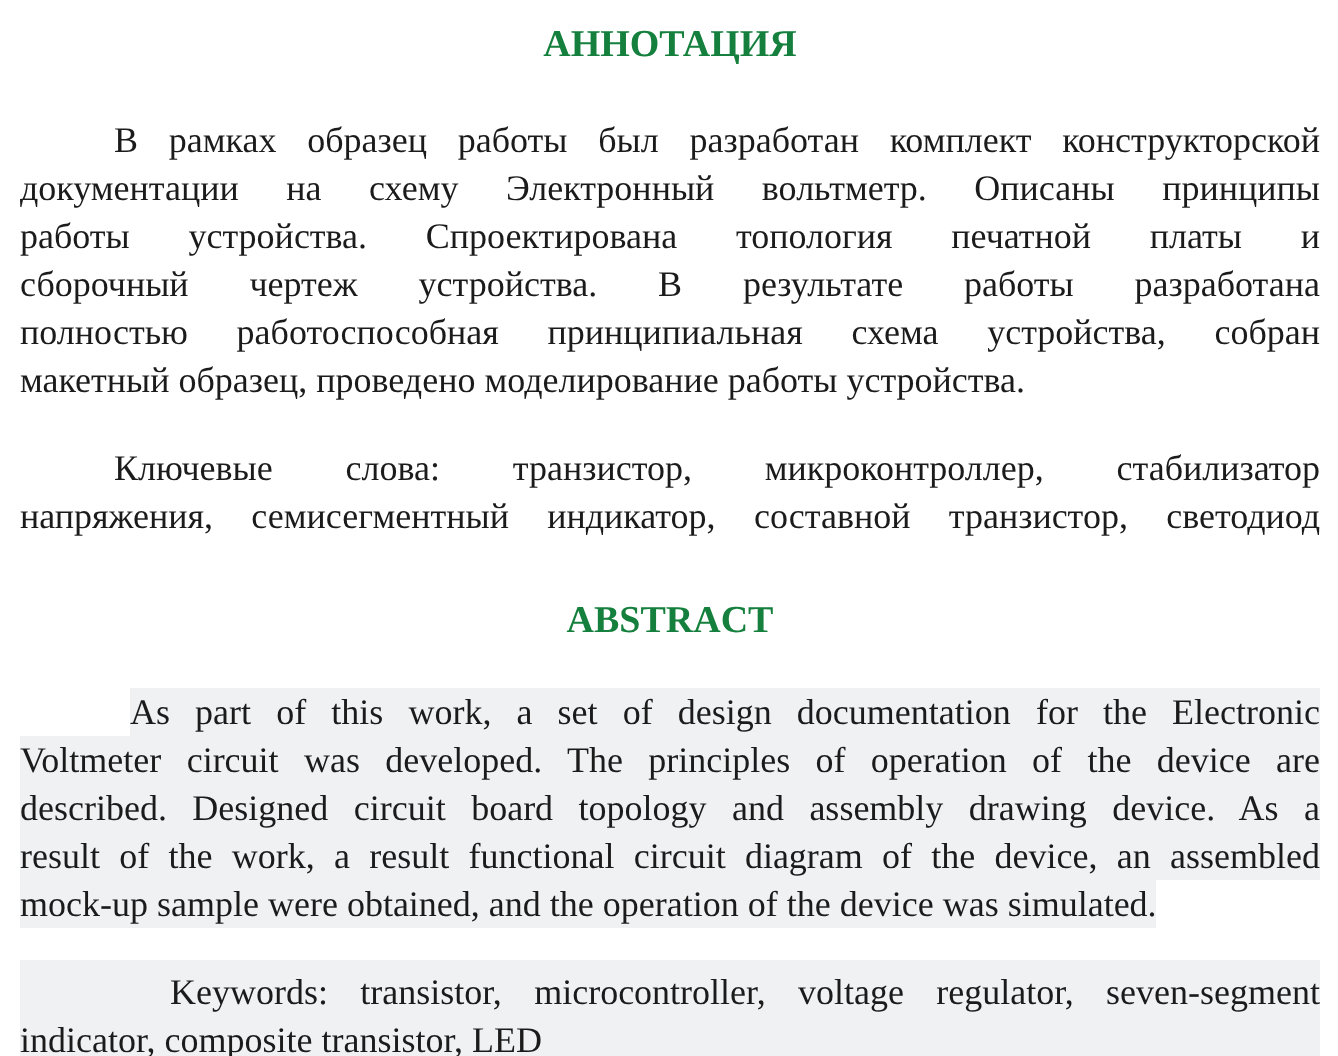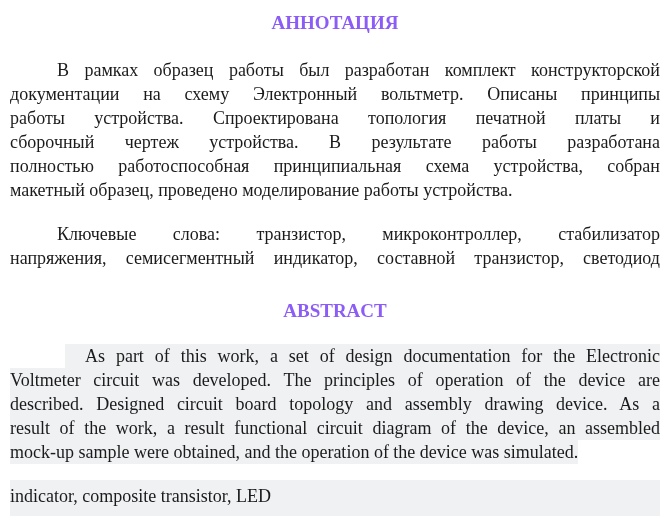--- a/index.html
+++ b/index.html
@@ -14,21 +14,21 @@
     box-sizing:border-box;
     width:669px;height:528px;
     padding:0 9px 0 10px;
   }
   .doc-heading{
     margin:0;
     text-align:center;
     font-size:19px;
     line-height:22px;
     font-weight:bold;
-    color:#8b5cf6;
+    color:#15803d;
   }
   #heading-ru{padding-top:12px;}
   #heading-en{margin-top:30px;}
   .para{margin:0;}
   #para-ru-body{margin-top:24px;}
   #para-ru-keywords{margin-top:20px;}
   #para-en-body{margin-top:22px;}
   #para-en-keywords{
     margin-top:16px;
     background:var(--hl,#f0f1f3);
@@ -47,21 +47,21 @@
     text-align-last:left;
   }
   .fill-last .line.last{
     text-align-last:justify;
   }
   .sp{display:inline-block;height:1px;}
   .ru .line.first .sp{width:47px;}
   .kw-en .line.first .sp{width:75px;}
   
   .abs-en .line{background:var(--hl,#f0f1f3);}
-  .abs-en .line.first{margin-left:55px;padding-left:20px;}
+  .abs-en .line.first{margin-left:55px;}
   .abs-en .line.last{background:transparent;}
   .abs-en .line.last .lt{
     display:inline-block;
     background:var(--hl,#f0f1f3);
     height:24px;line-height:24px;
   }
 </style>
 </head>
 <body style="background: rgb(255, 255, 255); color: rgb(27, 27, 27);">
 
@@ -87,16 +87,17 @@
 
   <div class="para abs-en" id="para-en-body">
       <div class="line first"><span class="lt">As part of this work, a set of design documentation for the Electronic</span></div>
       <div class="line"><span class="lt">Voltmeter circuit was developed. The principles of operation of the device are</span></div>
       <div class="line"><span class="lt">described. Designed circuit board topology and assembly drawing device. As a</span></div>
       <div class="line"><span class="lt">result of the work, a result functional circuit diagram of the device, an assembled</span></div>
       <div class="line last"><span class="lt">mock-up sample were obtained, and the operation of the device was simulated.</span></div>
     </div>
 
   <div class="para kw-en" id="para-en-keywords">
+      <div class="line first"><span class="sp"></span><span class="lt">Keywords: transistor, microcontroller, voltage regulator, seven-segment</span></div>
       <div class="line last"><span class="lt">indicator, composite transistor, LED</span></div>
     </div>
 
 </div>
 
 </body></html>

